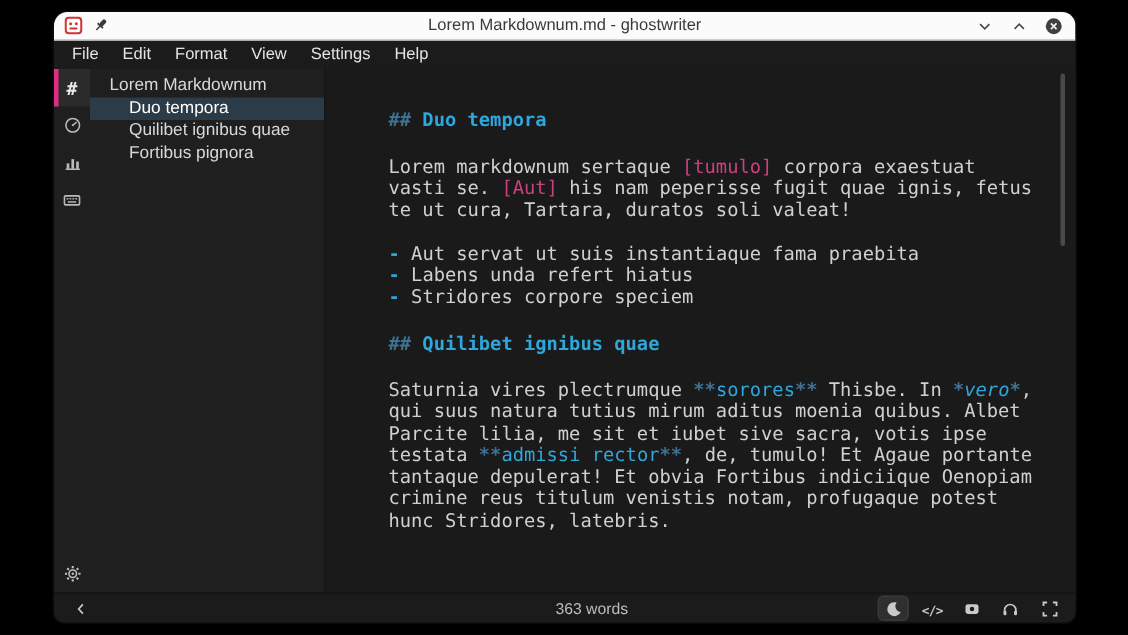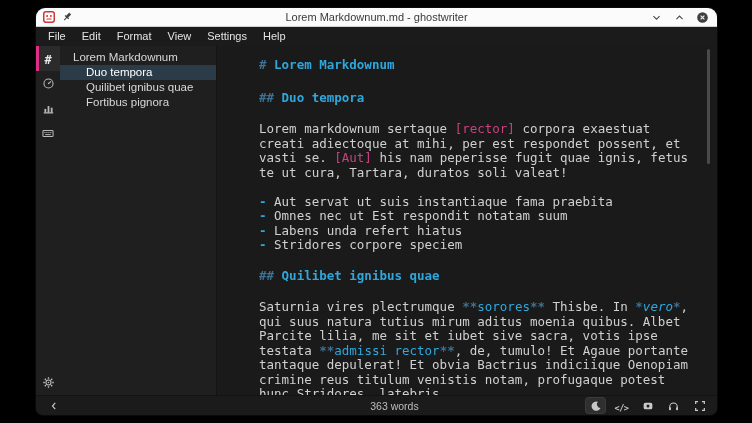--- a/index.html
+++ b/index.html
@@ -177,41 +177,38 @@
       <div class="panel" id="outlinePanel">
           <div class="outline-item lvl1">Lorem Markdownum</div>
           <div class="outline-item lvl2 selected">Duo tempora</div>
           <div class="outline-item lvl2">Quilibet ignibus quae</div>
           <div class="outline-item lvl2">Fortibus pignora</div>
         </div>
       <div class="editor" id="editor">
         <div class="scrollbar">
           <div class="scroll-thumb"></div>
         </div>
-      <div class="eline h1"><span class="seg-hash"># </span><span class="seg-heading">Lorem Markdownum</span></div>
           <div class="eline blank"></div>
           <div class="eline h2"><span class="seg-hash">## </span><span class="seg-heading">Duo tempora</span></div>
           <div class="eline blank"></div>
-          <div class="eline p"><span class="seg-plain">Lorem markdownum sertaque </span><span class="seg-link">[rector]</span><span class="seg-plain"> corpora exaestuat</span></div>
-          <div class="eline p"><span class="seg-plain">creati adiectoque at mihi, per est respondet possent, et</span></div>
+          <div class="eline p"><span class="seg-plain">Lorem markdownum sertaque </span><span class="seg-link">[tumulo]</span><span class="seg-plain"> corpora exaestuat</span></div>
           <div class="eline p"><span class="seg-plain">vasti se. </span><span class="seg-link">[Aut]</span><span class="seg-plain"> his nam peperisse fugit quae ignis, fetus</span></div>
           <div class="eline p"><span class="seg-plain">te ut cura, Tartara, duratos soli valeat!</span></div>
           <div class="eline blank"></div>
           <div class="eline li"><span class="seg-bullet">- </span><span class="seg-plain">Aut servat ut suis instantiaque fama praebita</span></div>
-          <div class="eline li"><span class="seg-bullet">- </span><span class="seg-plain">Omnes nec ut Est respondit notatam suum</span></div>
           <div class="eline li"><span class="seg-bullet">- </span><span class="seg-plain">Labens unda refert hiatus</span></div>
           <div class="eline li"><span class="seg-bullet">- </span><span class="seg-plain">Stridores corpore speciem</span></div>
           <div class="eline blank"></div>
           <div class="eline h2"><span class="seg-hash">## </span><span class="seg-heading">Quilibet ignibus quae</span></div>
           <div class="eline blank"></div>
           <div class="eline p"><span class="seg-plain">Saturnia vires plectrumque </span><span class="seg-marker">**</span><span class="seg-bold">sorores</span><span class="seg-marker">**</span><span class="seg-plain"> Thisbe. In </span><span class="seg-marker">*</span><span class="seg-italic">vero</span><span class="seg-marker">*</span><span class="seg-plain">,</span></div>
           <div class="eline p"><span class="seg-plain">qui suus natura tutius mirum aditus moenia quibus. Albet</span></div>
           <div class="eline p"><span class="seg-plain">Parcite lilia, me sit et iubet sive sacra, votis ipse</span></div>
           <div class="eline p"><span class="seg-plain">testata </span><span class="seg-marker">**</span><span class="seg-bold">admissi rector</span><span class="seg-marker">**</span><span class="seg-plain">, de, tumulo! Et Agaue portante</span></div>
-          <div class="eline p"><span class="seg-plain">tantaque depulerat! Et obvia Bactrius indiciique Oenopiam</span></div>
+          <div class="eline p"><span class="seg-plain">tantaque depulerat! Et obvia Fortibus indiciique Oenopiam</span></div>
           <div class="eline p"><span class="seg-plain">crimine reus titulum venistis notam, profugaque potest</span></div>
           <div class="eline p"><span class="seg-plain">hunc Stridores, latebris.</span></div>
         </div>
     </div>
 
     <div class="statusbar">
       <div class="sb-left">
         <span class="sb-btn">
           <svg width="10" height="10" viewBox="0 0 16 16">
               <path d="M10 3L5.5 8 10 13" fill="none" stroke="#c9c9c9" stroke-width="1.8"></path>

